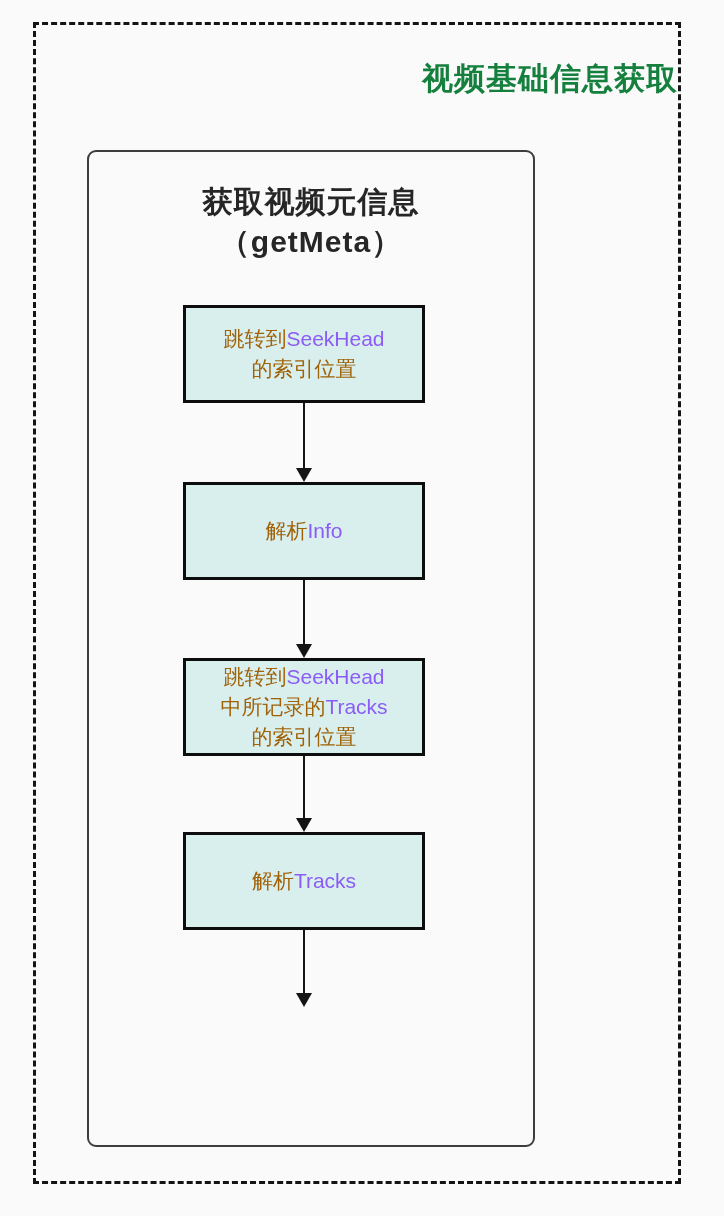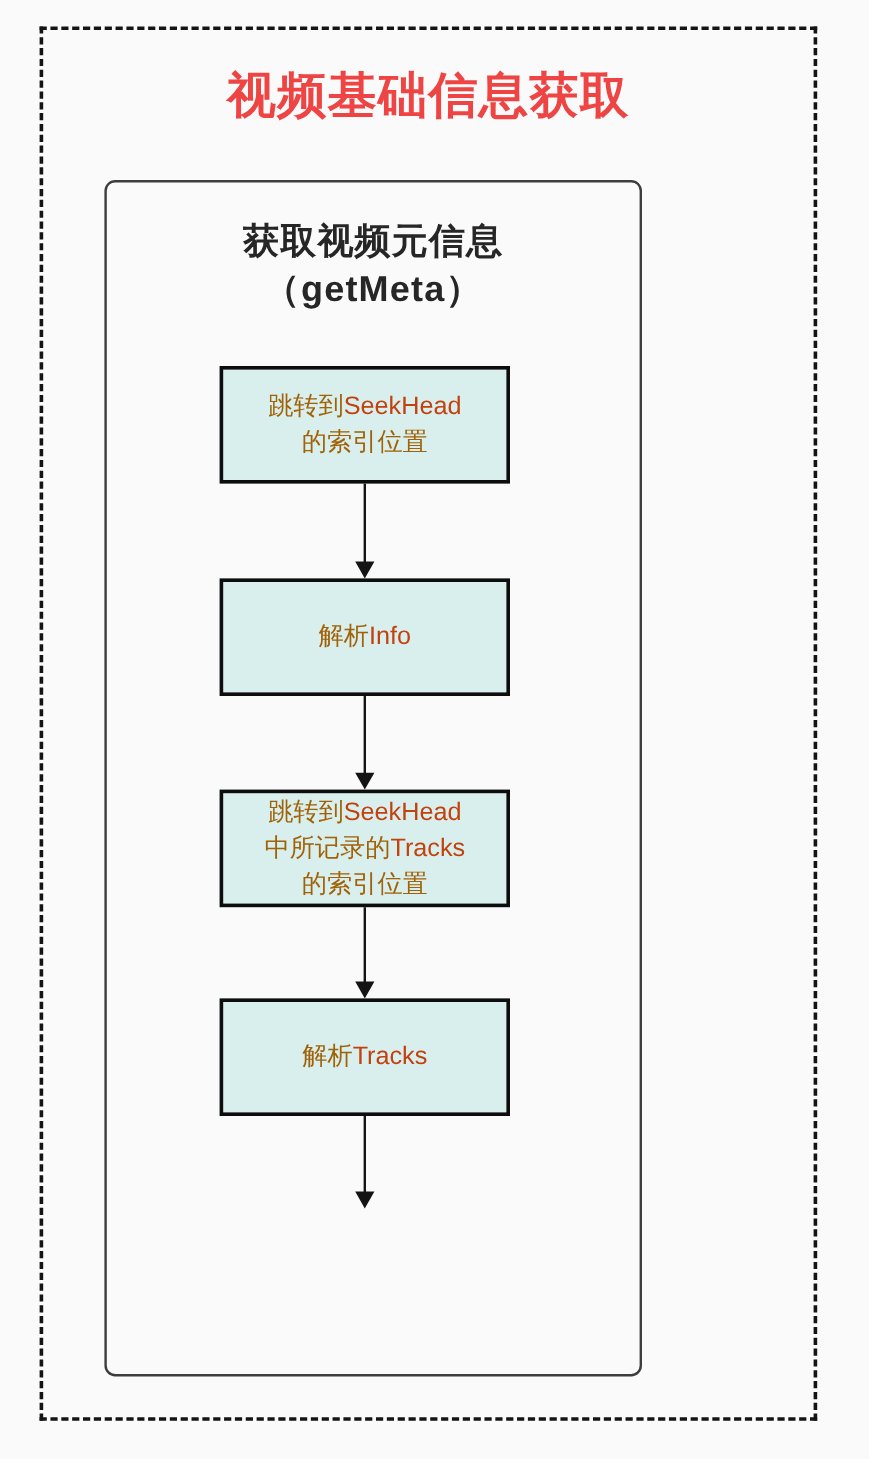--- a/index.html
+++ b/index.html
@@ -10,23 +10,23 @@
     position: relative; overflow: hidden;
   }
   .outer {
     position: absolute; left: 33px; top: 22px;
     width: 648px; height: 1162px;
     border: 3px dashed #141414;
     box-sizing: border-box;
   }
   .outer-title {
     position: absolute; left: 0; top: 34px; width: 100%;
-    text-align: center;
-    font-size: 41px; line-height: 40px; font-weight: 700;
-    color: #ef4444; letter-spacing: 1px;
+    text-align: right;
+    font-size: 31px; line-height: 40px; font-weight: 700;
+    color: #15803d; letter-spacing: 1px;
   }
   .inner {
     position: absolute; left: 51px; top: 125px;
     width: 448px; height: 997px;
     border: 2px solid #3d3d3d; border-radius: 9px;
     box-sizing: border-box;
   }
   .inner-title {
     position: absolute; left: 0; top: 30px; width: 100%;
     text-align: center;
@@ -39,21 +39,21 @@
     background: #d9efee;
     border: 3px solid #0d0d0d;
     box-sizing: border-box;
     display: flex; flex-direction: column;
     justify-content: center; align-items: center;
     text-align: center;
     font-size: 21px; line-height: 30px; font-weight: 400;
     white-space: nowrap;
   }
   .seg-zh { color: #a16207; }
-  .seg-en { color: #c2410c; }
+  .seg-en { color: #8b5cf6; }
   .box1 { top: 153px; }
   .box2 { top: 330px; }
   .box3 { top: 506px; }
   .box4 { top: 680px; }
   .box5 { top: 855px; }
   .arrow {
     position: absolute; left: calc(50% - 7px); transform: translateX(-50%);
     width: 16px;
   }
   .arrow1 { top: 251px; height: 79px; }

